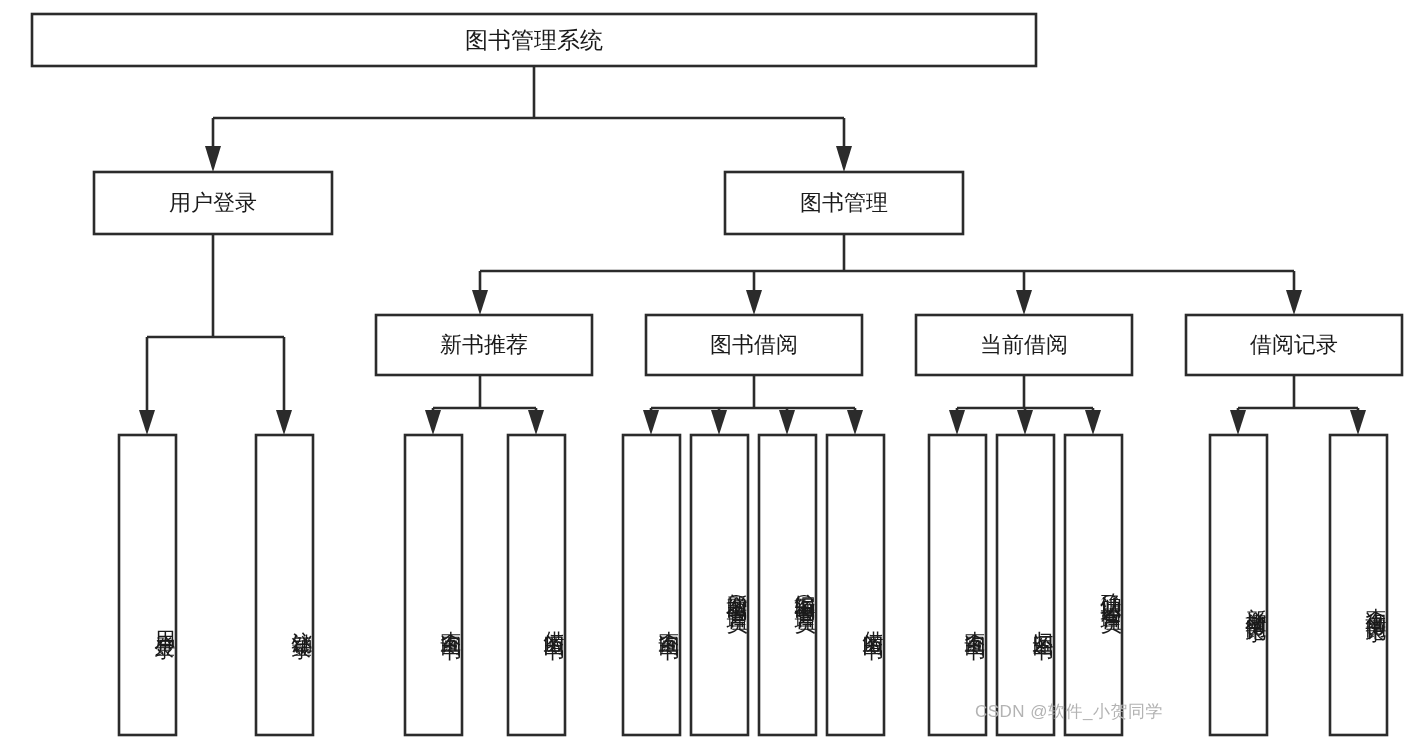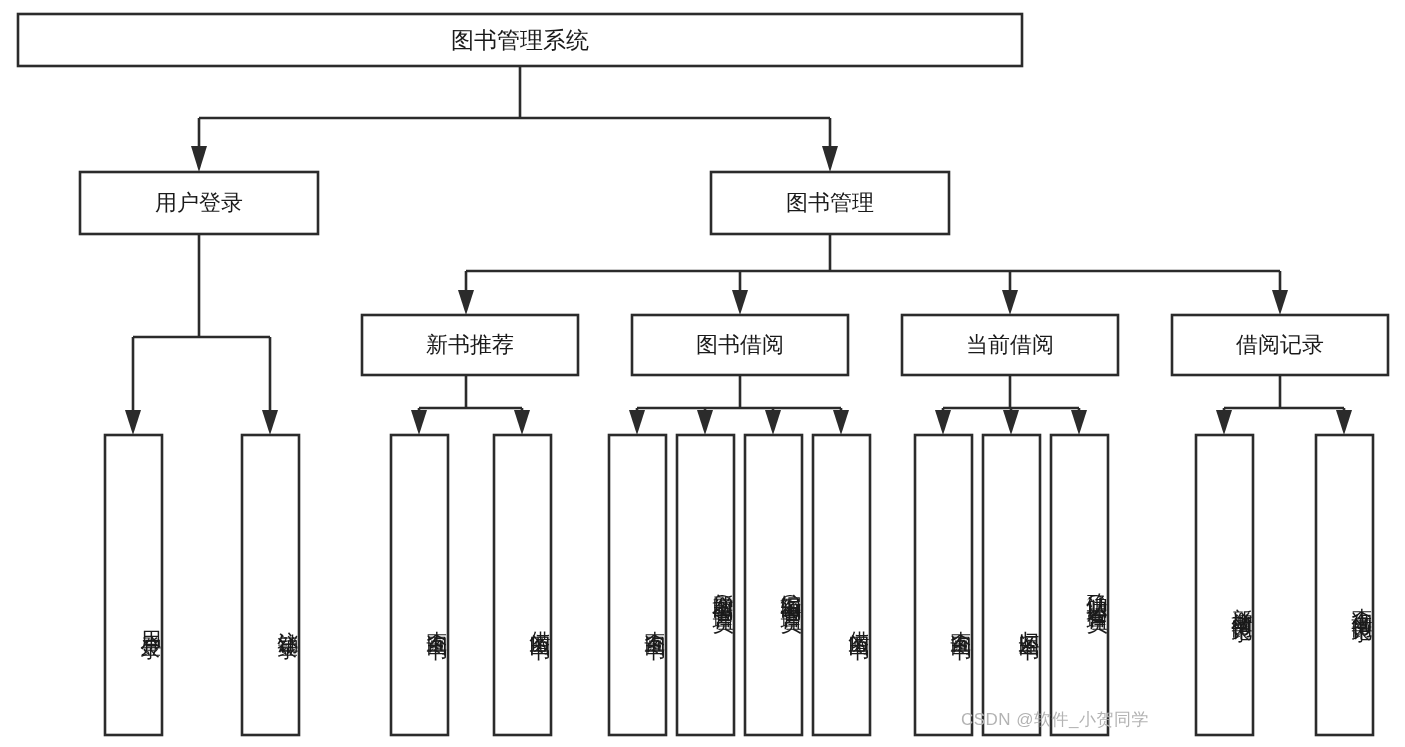--- a/index.html
+++ b/index.html
@@ -11,20 +11,21 @@
     width: 1405px;
     height: 747px;
     font-family: "Liberation Sans", "DejaVu Sans", sans-serif;
     overflow: hidden;
     position: relative;
   }
   #diagram-root {
     position: relative;
     width: 1157px;
     height: 747px;
+    margin-left: 14px;
   }
   svg#flow {
     position: absolute;
     top: 0;
     left: 0;
     width: 1405px;
     height: 747px;
     display: block;
   }
   .node-box {
@@ -68,21 +69,21 @@
     color: #1a1a1a;
     white-space: nowrap;
     display: flex;
     align-items: flex-start;
     justify-content: center;
     pointer-events: none;
   }
   .watermark {
     position: absolute;
     right: 8px;
-    bottom: 16px;
+    bottom: 24px;
     font-family: "Liberation Sans", "DejaVu Sans", sans-serif;
     font-size: 17px;
     color: #b3b3b3;
     white-space: nowrap;
     letter-spacing: 0.5px;
   }
 </style>
 </head>
 <body>
 

